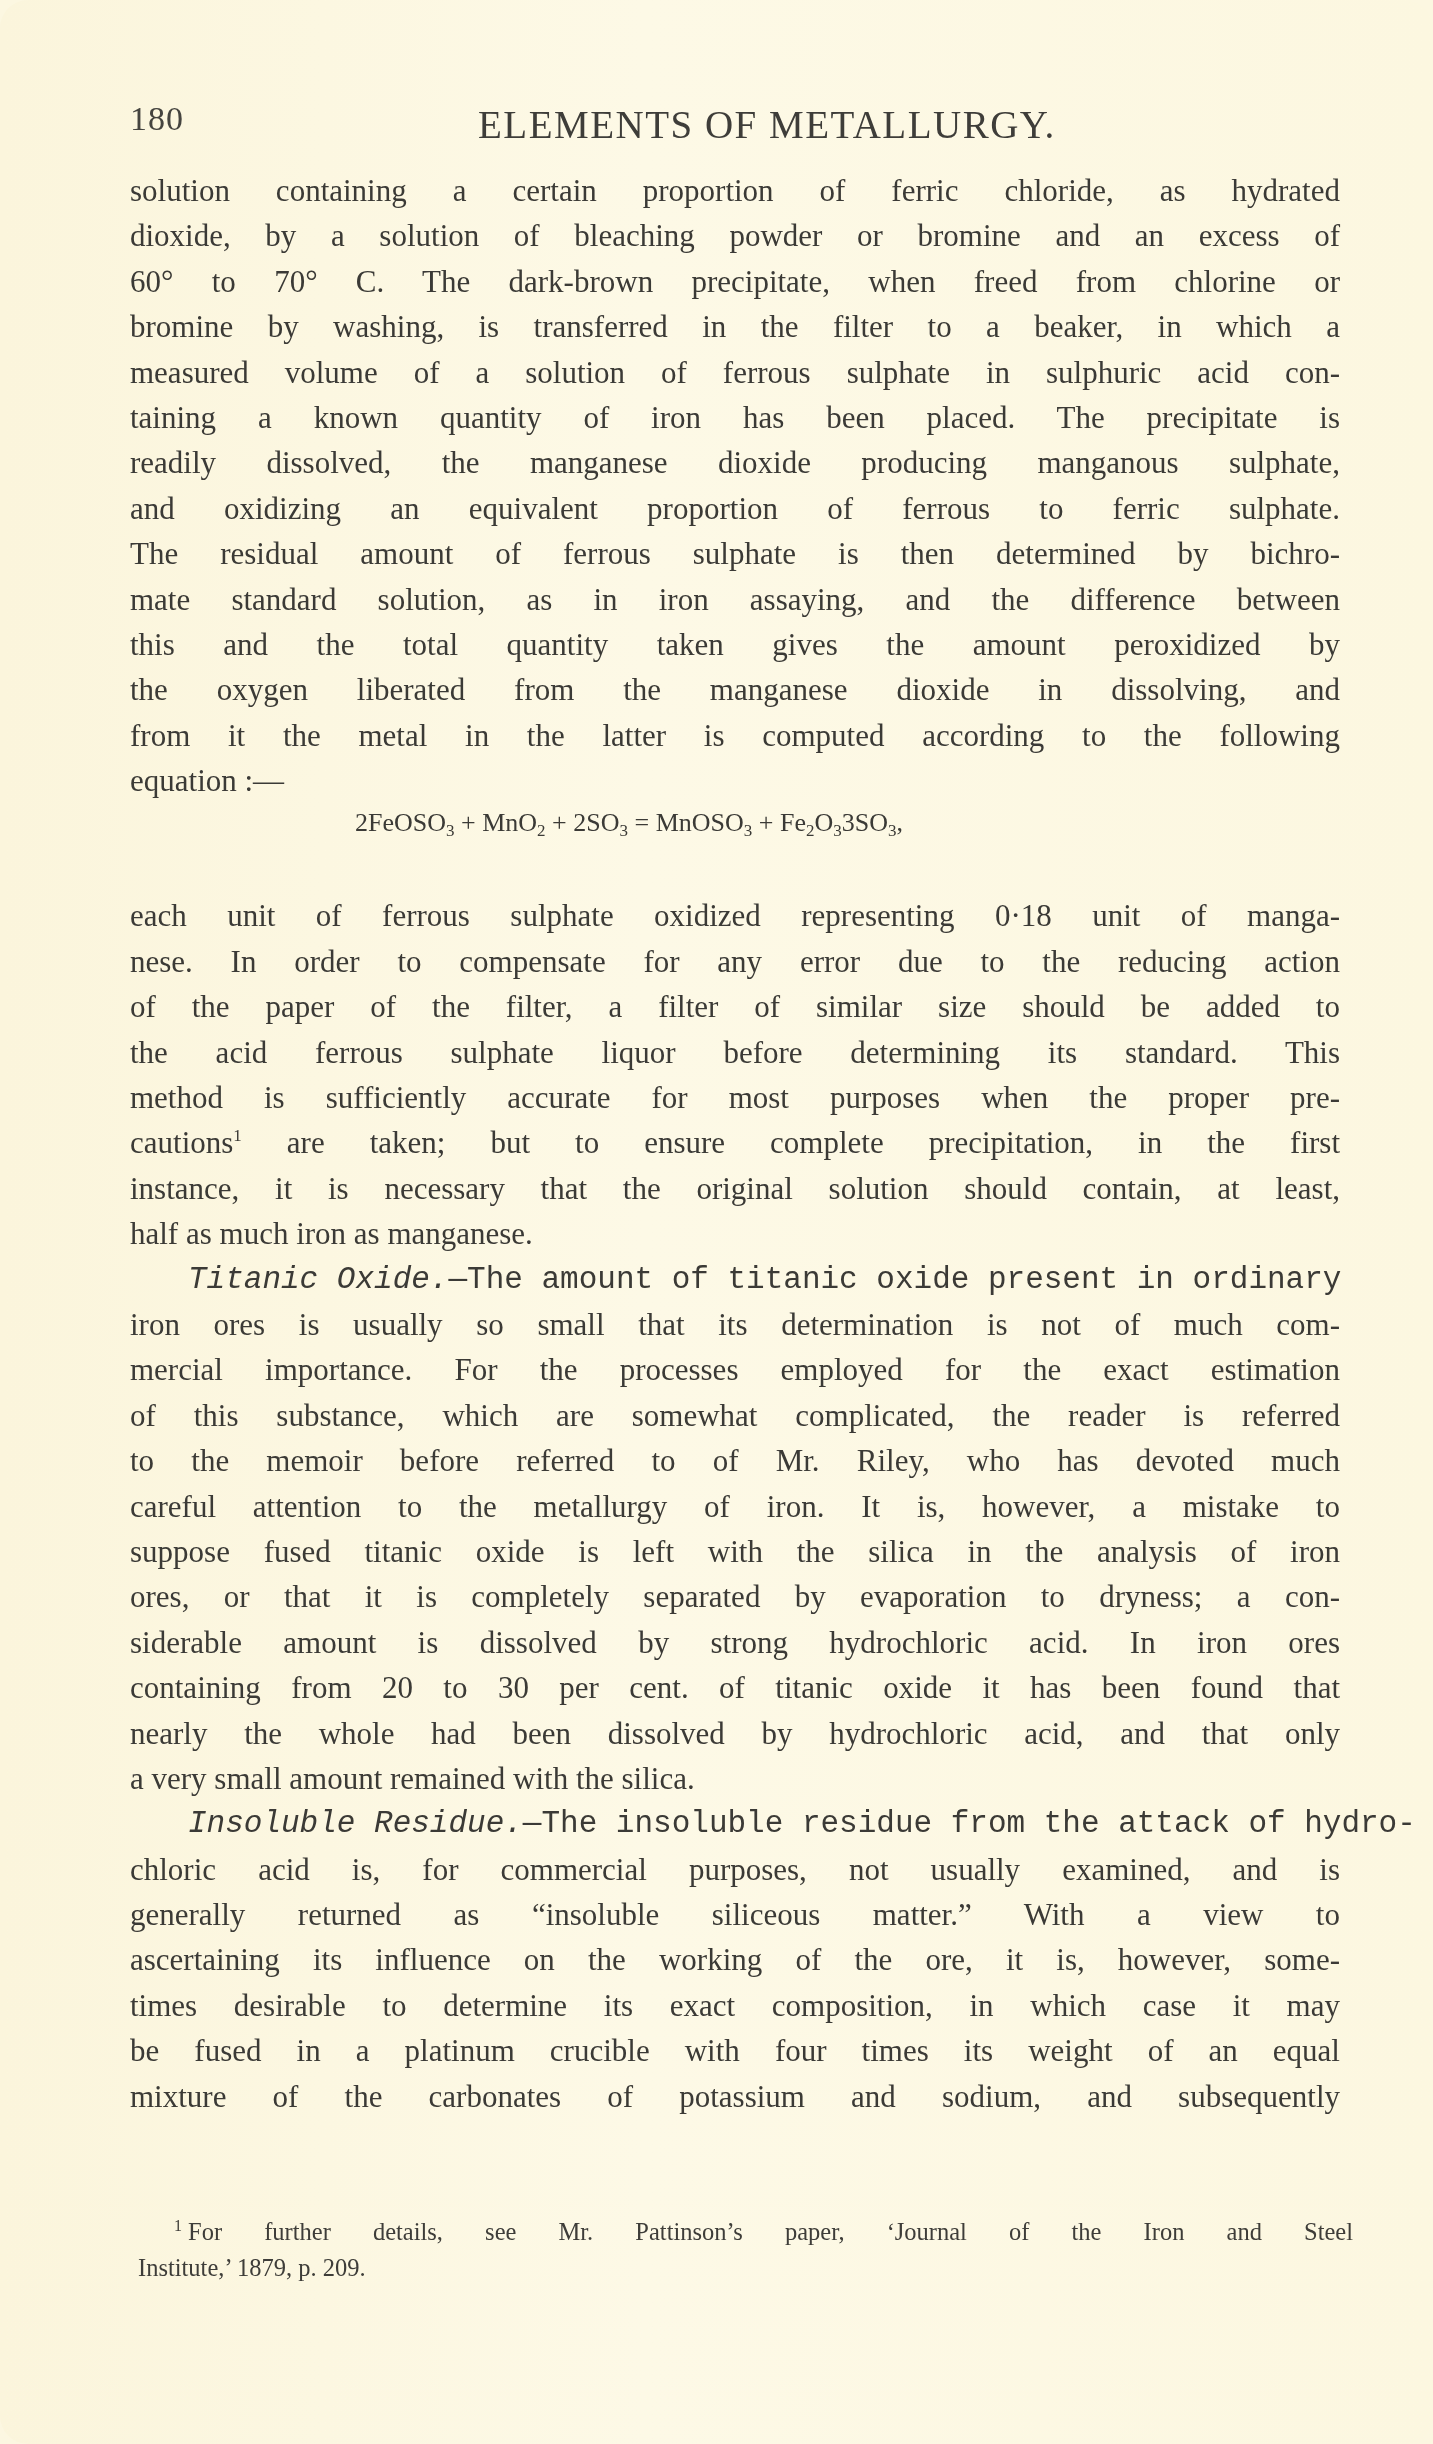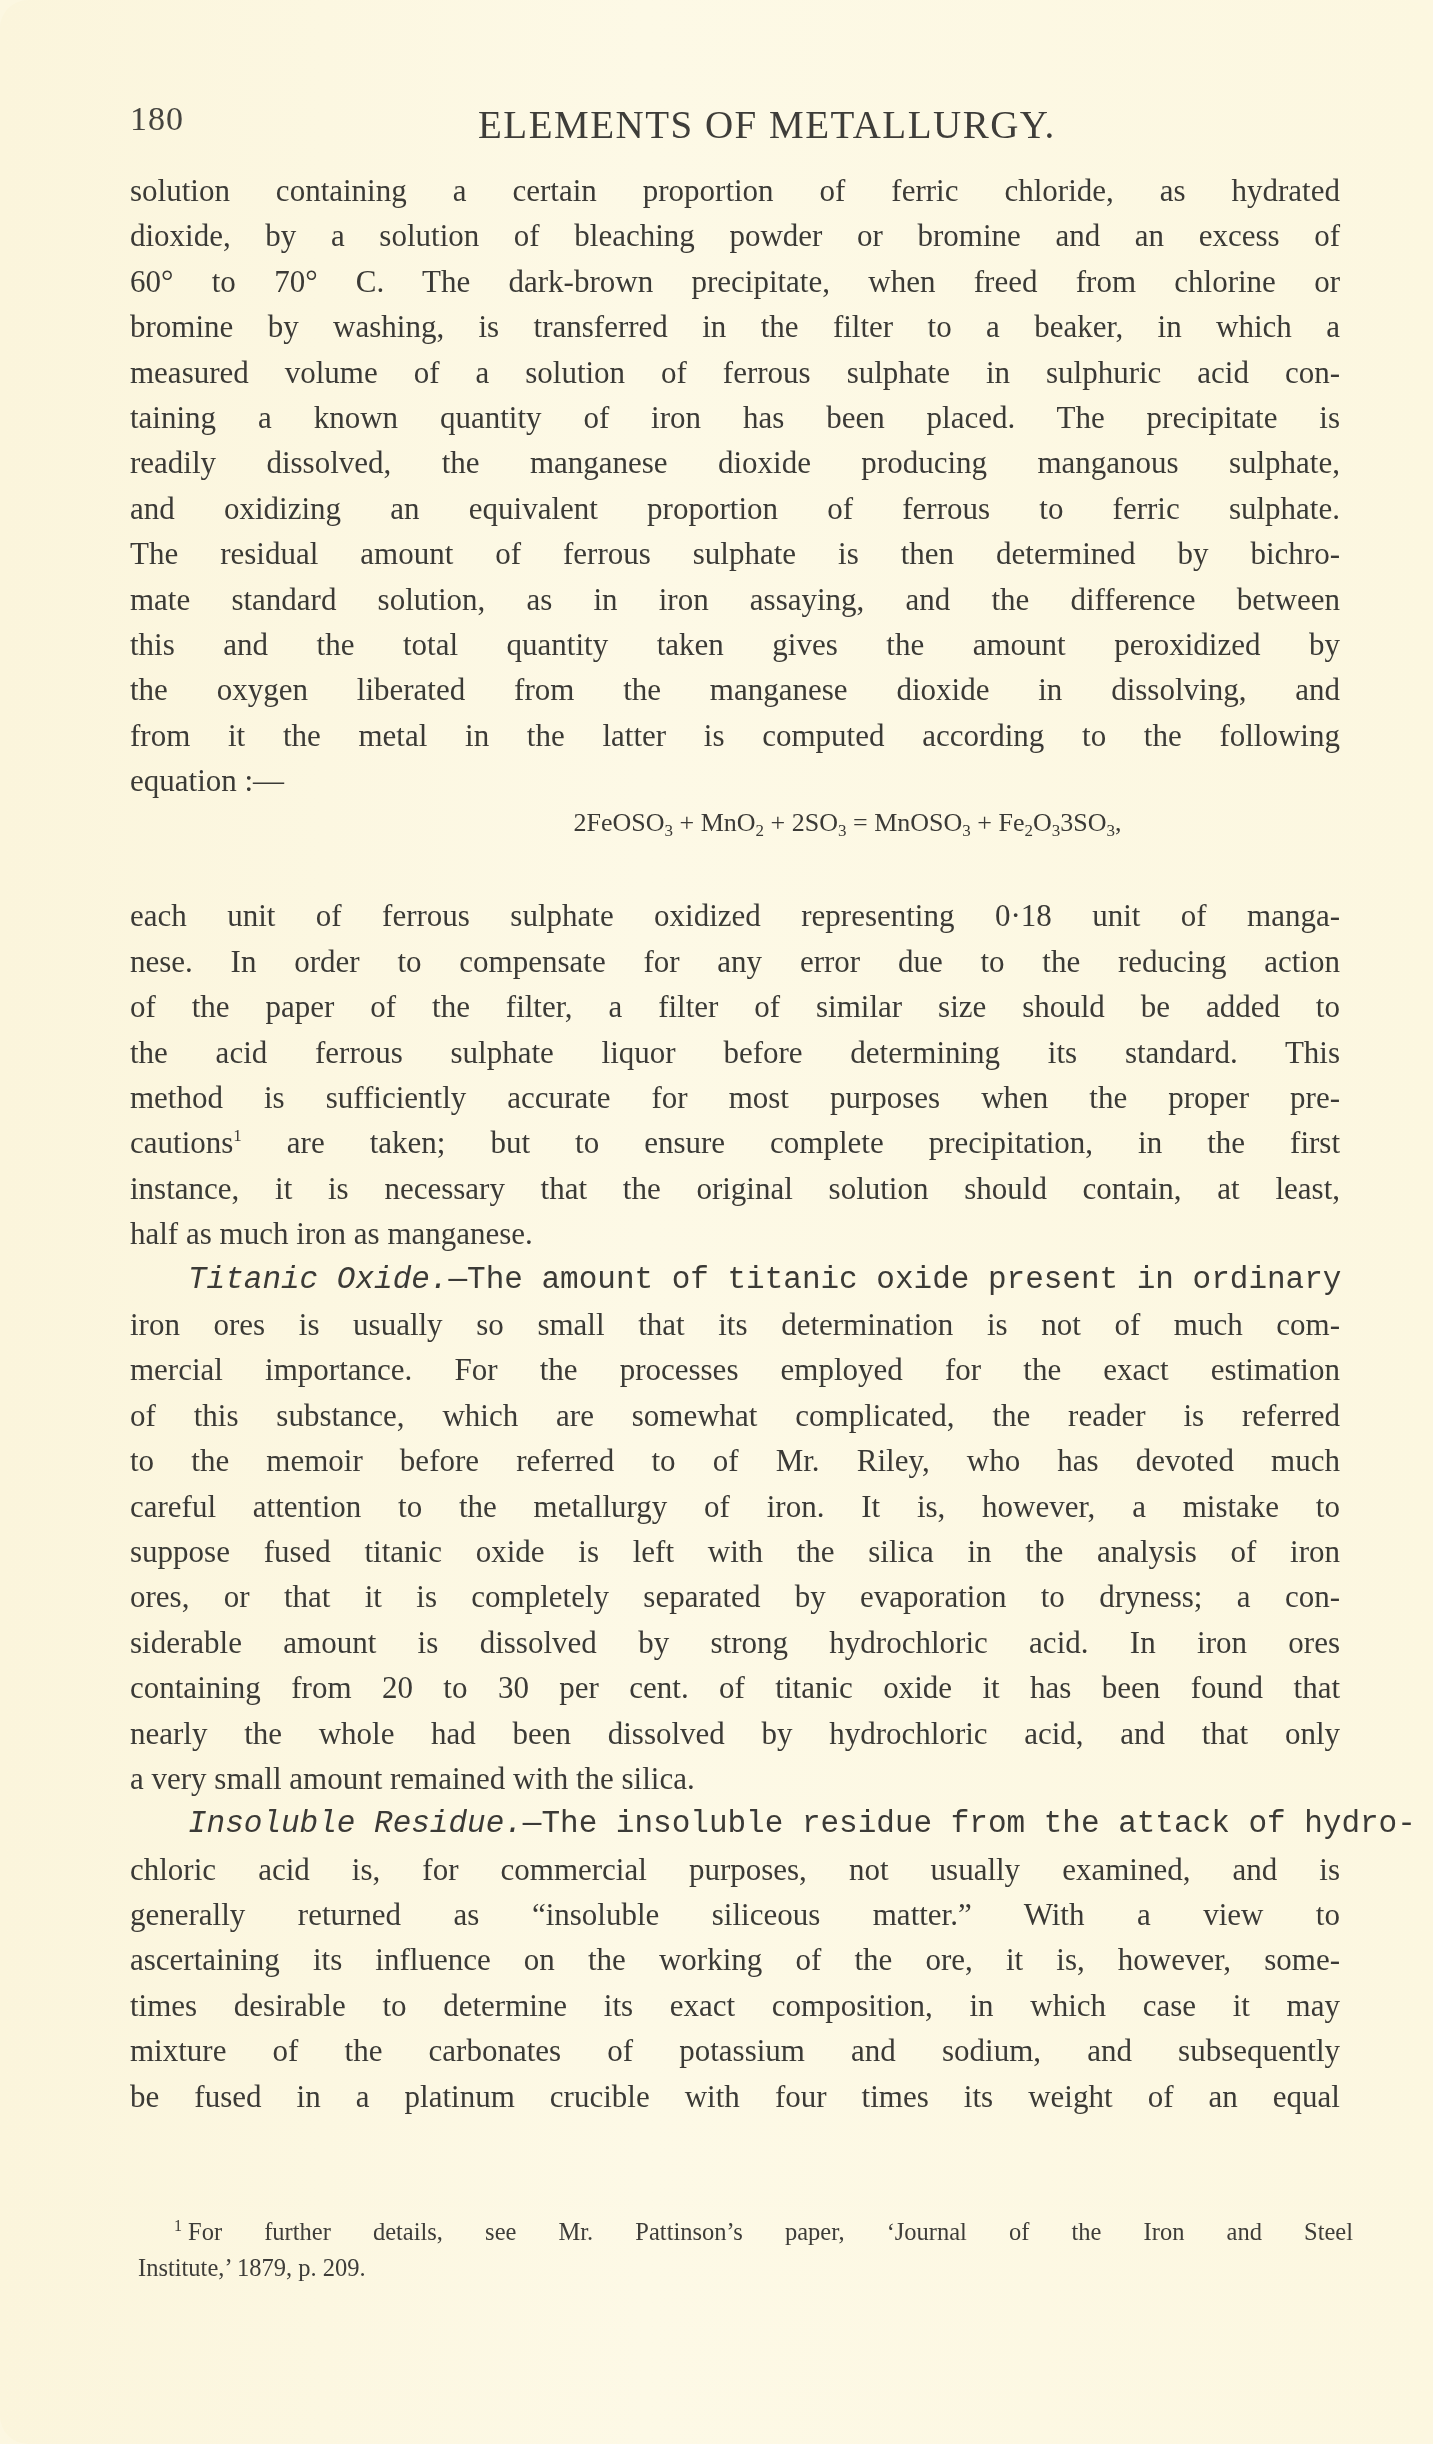--- a/index.html
+++ b/index.html
@@ -72,21 +72,20 @@
       font-style: italic;
     }
     .equation {
       display: block;
       height: 90px;
       line-height: 40px;
       font-size: 26px;
       padding-left: 225px;
       white-space: nowrap;
       color: #3b3a36;
-      text-align: center;
     }
     .equation sub {
       font-size: 17px;
       vertical-align: -5px;
       line-height: 0;
     }
     sup.fnref {
       font-size: 17px;
       vertical-align: 12px;
       line-height: 0;
@@ -176,22 +175,22 @@
       <span class="line">nearly the whole had been dissolved by hydrochloric acid, and that only</span>
       <span class="line last">a very small amount remained with the silica.</span>
     </div>
 
     <div>
       <span class="line indent"><span class="ital">Insoluble Residue.</span><span>—The insoluble residue from the attack of hydro-</span></span>
       <span class="line">chloric acid is, for commercial purposes, not usually examined, and is</span>
       <span class="line">generally returned as “insoluble siliceous matter.”  With a view to</span>
       <span class="line">ascertaining its influence on the working of the ore, it is, however, some-</span>
       <span class="line">times desirable to determine its exact composition, in which case it may</span>
+      <span class="line">be fused in a platinum crucible with four times its weight of an equal</span>
       <span class="line">mixture of the carbonates of potassium and sodium, and subsequently</span>
-      <span class="line">be fused in a platinum crucible with four times its weight of an equal</span>
     </div>
   </div>
 
   <div class="footnotes">
     <div>
       <span class="fn-line first"><span class="fn-marker">1</span><span>For further details, see Mr. Pattinson’s paper, ‘Journal of the Iron and Steel</span></span>
       <span class="fn-line">Institute,’ 1879, p. 209.</span>
     </div>
   </div>
 

